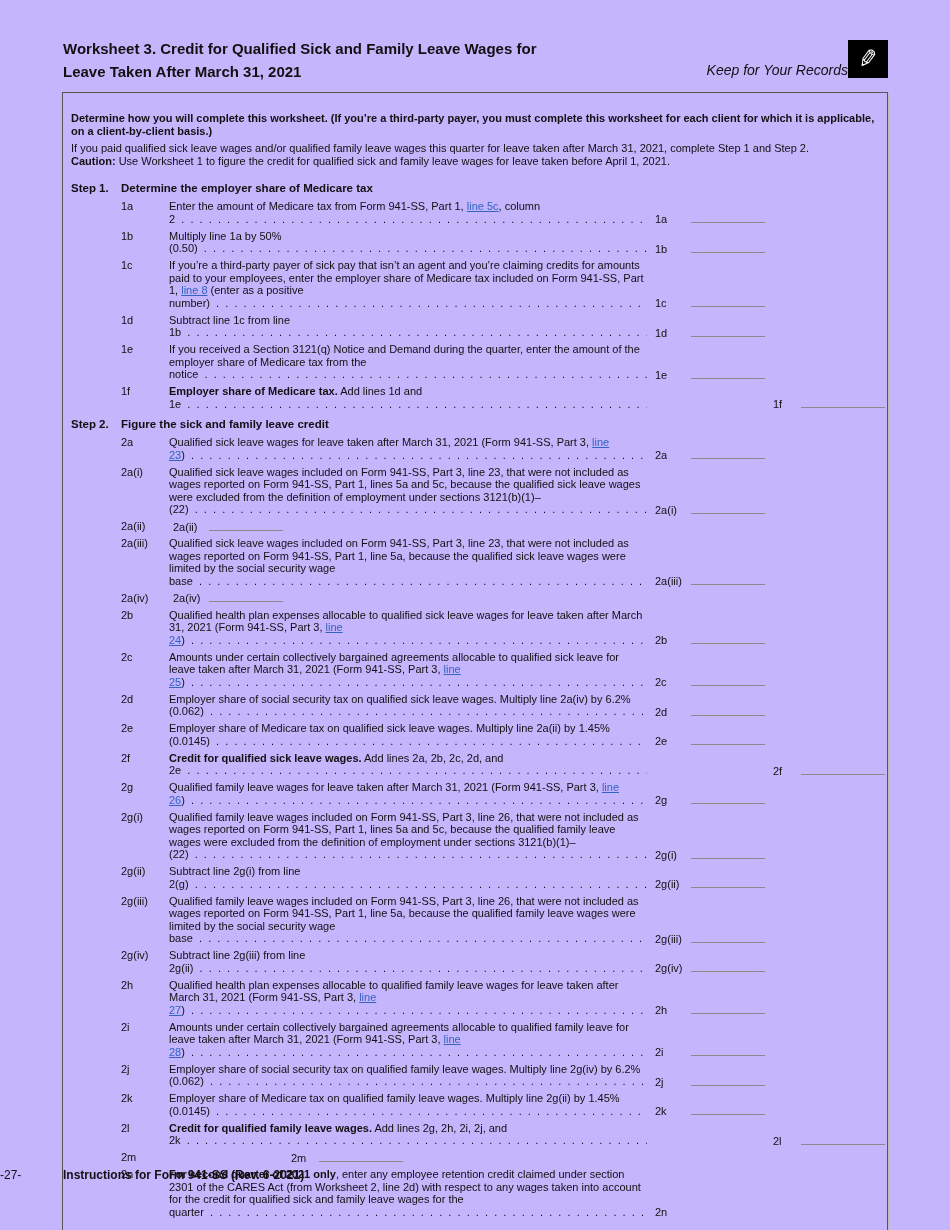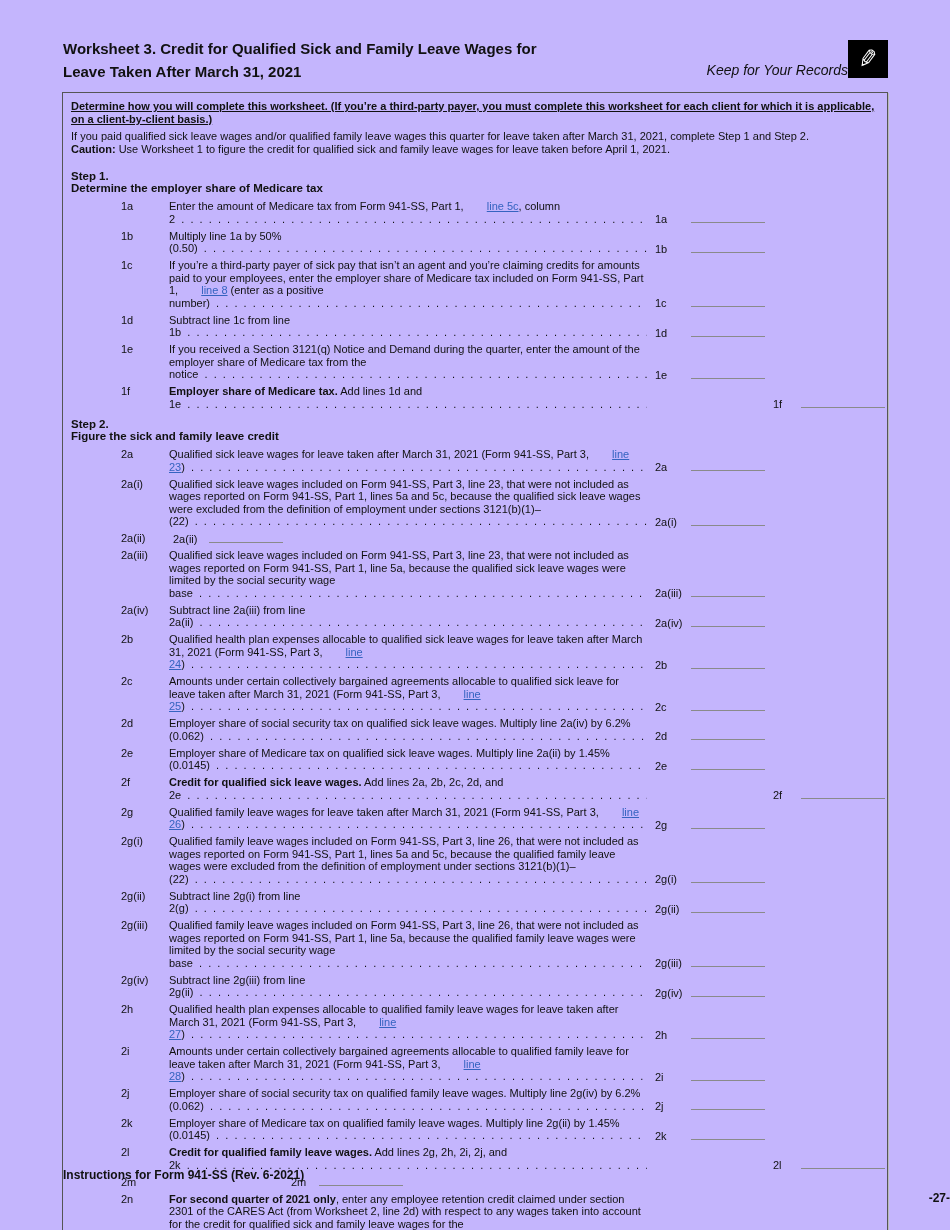--- a/index.html
+++ b/index.html
@@ -12,43 +12,43 @@
   .keep{position:absolute;top:62px;left:0;width:840px;text-align:right;
         font-size:14px;font-style:italic;margin-left:8px;}
   .pencil-box{position:absolute;left:848px;top:40px;width:40px;height:38px;background:#000;
         display:flex;align-items:center;justify-content:center;}
   .pencil-glyph{color:#fff;font-size:24px;transform:scaleX(-1) rotate(8deg);line-height:1;}
 
   
   .box{position:absolute;left:62px;top:92px;width:826px;min-height:1002px;box-sizing:border-box;
        border:1px solid #555;box-shadow:1px 1px 0 #bbb;padding:5px 8px 10px 8px;}
   .intro{font-size:11px;line-height:13px;}
-  .intro-bold{font-weight:bold;margin:2px 0 0 0;text-decoration:underline;}
+  .intro-bold{font-weight:bold;margin:14px 0 0 0;}
   .intro-normal{margin:4px 0 14px 0;}
   .bold{font-weight:bold;}
 
   
   .wrow{display:flex;margin:0 0 4.5px 0;}
-  .wrow.step{margin:8px 0 6px 0;flex-direction:column;}
+  .wrow.step{margin:8px 0 6px 0;}
   .c-step{width:50px;flex:none;font-size:11.5px;}
   .c-steptitle{flex:1;font-size:11.5px;}
   .c-num{width:48px;flex:none;font-size:11px;line-height:12.5px;}
   .c-desc{width:478px;flex:none;font-size:11px;line-height:12.5px;overflow:hidden;margin-right:4px;}
   .c-alab1{width:40px;flex:none;align-self:flex-end;font-size:11px;padding-left:4px;box-sizing:border-box;}
   .c-aline1{width:74px;flex:none;align-self:flex-end;}
   .c-alab2{width:36px;flex:none;align-self:flex-end;font-size:11px;padding-left:8px;box-sizing:border-box;}
   .c-aline2{width:84px;flex:none;align-self:flex-end;}
   .rule{display:block;border-bottom:1px solid #8a8a8a;margin-bottom:2px;}
-  .lnk{color:#3563c0;text-decoration:underline;cursor:pointer;margin-left:20px;}
+  .lnk{color:#3563c0;text-decoration:underline;cursor:pointer;}
   .dots{font-weight:400;}
   .dots::after{content:"\00a0\00a0.\00a0\00a0.\00a0\00a0.\00a0\00a0.\00a0\00a0.\00a0\00a0.\00a0\00a0.\00a0\00a0.\00a0\00a0.\00a0\00a0.\00a0\00a0.\00a0\00a0.\00a0\00a0.\00a0\00a0.\00a0\00a0.\00a0\00a0.\00a0\00a0.\00a0\00a0.\00a0\00a0.\00a0\00a0.\00a0\00a0.\00a0\00a0.\00a0\00a0.\00a0\00a0.\00a0\00a0.\00a0\00a0.\00a0\00a0.\00a0\00a0.\00a0\00a0.\00a0\00a0.\00a0\00a0.\00a0\00a0.\00a0\00a0.\00a0\00a0.\00a0\00a0.\00a0\00a0.\00a0\00a0.\00a0\00a0.\00a0\00a0.\00a0\00a0.\00a0\00a0.\00a0\00a0.\00a0\00a0.\00a0\00a0.\00a0\00a0.\00a0\00a0.\00a0\00a0.\00a0\00a0.\00a0\00a0.\00a0\00a0.\00a0\00a0.\00a0\00a0.\00a0\00a0.\00a0\00a0.\00a0\00a0.\00a0\00a0.\00a0\00a0.\00a0\00a0.\00a0\00a0.\00a0\00a0.\00a0\00a0.\00a0\00a0.\00a0\00a0.\00a0\00a0.\00a0\00a0.\00a0\00a0.\00a0\00a0.\00a0\00a0.\00a0\00a0.\00a0\00a0.";white-space:nowrap;}
 
   
   .f-left{position:absolute;left:63px;top:1168px;font-size:12px;font-weight:bold;}
-  .f-page{position:absolute;left:0;top:1168px;width:950px;text-align:right;font-size:12px;font-weight:bold;margin-top:23px;}
+  .f-page{position:absolute;left:0;top:1168px;width:950px;text-align:left;font-size:12px;font-weight:normal;}
 </style>
 </head>
 <body>
 
 <div class="page">
 
   <div class="title1">Worksheet 3. Credit for Qualified Sick and Family Leave Wages for</div>
   <div class="title2">Leave Taken After March 31, 2021</div>
   <div class="keep">Keep for Your Records</div>
   <div class="pencil-box">
@@ -177,21 +177,20 @@
           <div class="c-alab1">2a(iii)</div>
           <div class="c-aline1">
             <span class="rule single"></span>
           </div>
           <div class="c-alab2"></div>
           <div class="c-aline2"></div>
         </div>
         <div class="wrow">
           <div class="c-step"></div>
           <div class="c-num">2a(iv)</div>
-          <div class="c-desc"><span>Subtract line 2a(iii) from line 2a(ii)</span><span class="dots"></span></div>
           <div class="c-alab1">2a(iv)</div>
           <div class="c-aline1">
             <span class="rule single"></span>
           </div>
           <div class="c-alab2"></div>
           <div class="c-aline2"></div>
         </div>
         <div class="wrow">
           <div class="c-step"></div>
           <div class="c-num">2b</div>

